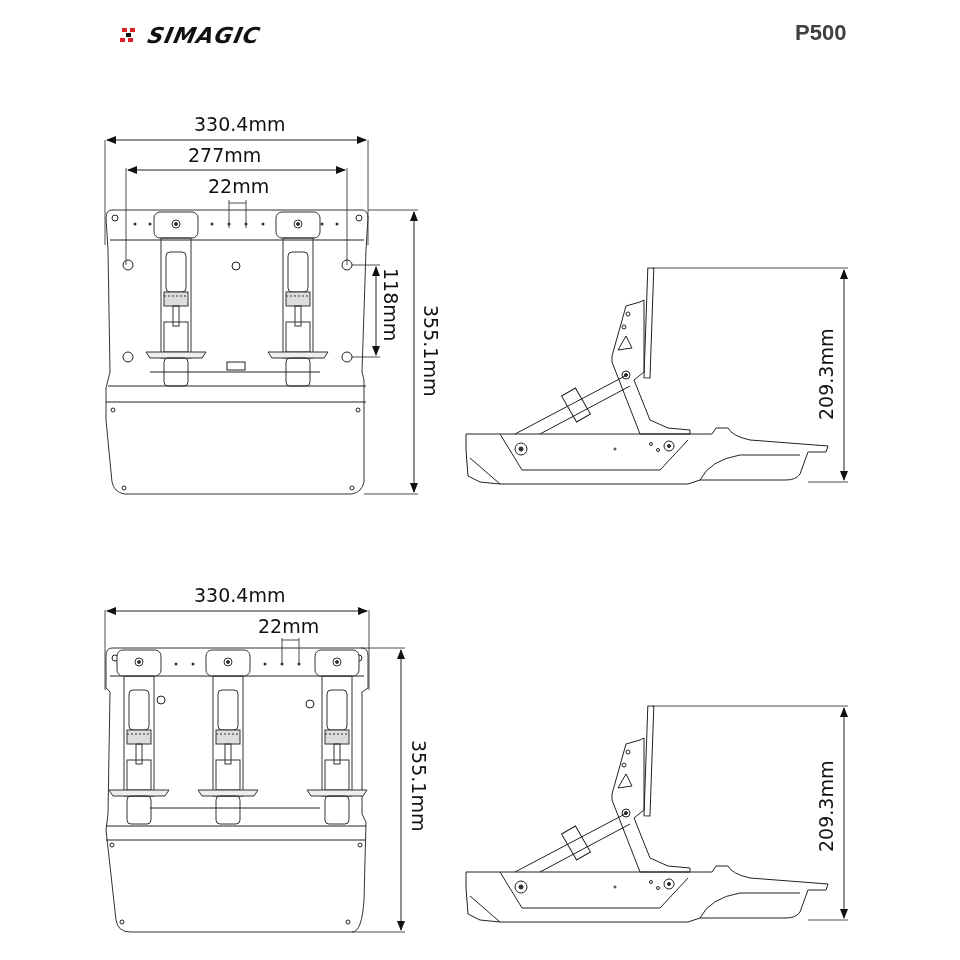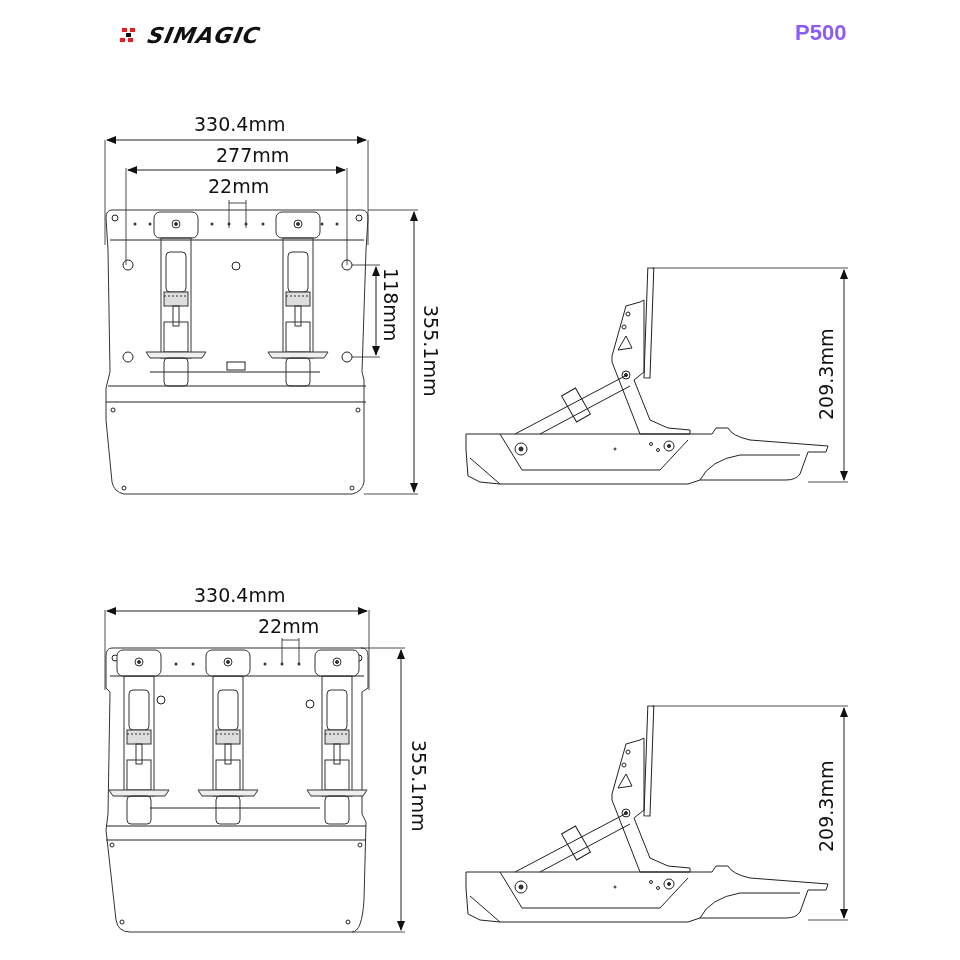--- a/index.html
+++ b/index.html
@@ -1,19 +1,19 @@
 <!DOCTYPE html>
 <html><head>
 <meta charset="utf-8">
 <style>
   html,body{margin:0;padding:0;background:#fff;}
   body{width:960px;height:960px;position:relative;overflow:hidden;font-family:"Liberation Sans","DejaVu Sans",sans-serif;color:#111;}
   .logo{position:absolute;left:118px;top:20px;height:30px;display:flex;align-items:center;}
   .logo-text{font-family:"DejaVu Sans",sans-serif;font-weight:bold;font-style:italic;font-size:22px;letter-spacing:1px;color:#111;transform:skewX(-12deg);}
-  .model{position:absolute;left:795px;top:20px;font-size:22px;font-weight:bold;color:#8b5cf6;}
+  .model{position:absolute;left:795px;top:20px;font-size:22px;font-weight:bold;color:#404040;}
   .dim{position:absolute;font-family:"DejaVu Sans",sans-serif;font-size:19px;color:#111;white-space:nowrap;}
   .dim.v{transform:rotate(90deg);transform-origin:left top;}
   .dim.vl{transform:rotate(-90deg);transform-origin:left top;}
   svg{position:absolute;left:0;top:0;}
 </style>
 </head>
 <body>
 
 <div class="logo">
   <svg width="30" height="20" viewBox="0 0 30 20" style="position:relative;">
@@ -195,21 +195,21 @@
     <path d="M515,434 L625,376"></path>
       <path d="M540,434 L630,386"></path>
     <rect x="568" y="390" width="16" height="30" transform="rotate(-30 576 405)"></rect>
     <line x1="652" y1="268" x2="848" y2="268" stroke-width="0.8"></line>
     <line x1="808" y1="482" x2="848" y2="482" stroke-width="0.8"></line>
     <line x1="844" y1="270" x2="844" y2="480" marker-start="url(#al)" marker-end="url(#ar)"></line>
   </g>
 </svg>
 
 <div class="dim" style="left:194px;top:113px;">330.4mm</div>
-<div class="dim" style="left:216px;top:144px;">277mm</div>
+<div class="dim" style="left:188px;top:144px;">277mm</div>
 <div class="dim" style="left:208px;top:175px;">22mm</div>
 <div class="dim v" style="left:402px;top:268px;">118mm</div>
 <div class="dim v" style="left:442px;top:305px;">355.1mm</div>
 <div class="dim vl" style="left:815px;top:420px;">209.3mm</div>
 
 <div class="dim" style="left:194px;top:584px;">330.4mm</div>
 <div class="dim" style="left:258px;top:615px;">22mm</div>
 <div class="dim v" style="left:430px;top:740px;">355.1mm</div>
 <div class="dim vl" style="left:815px;top:852px;">209.3mm</div>
 

